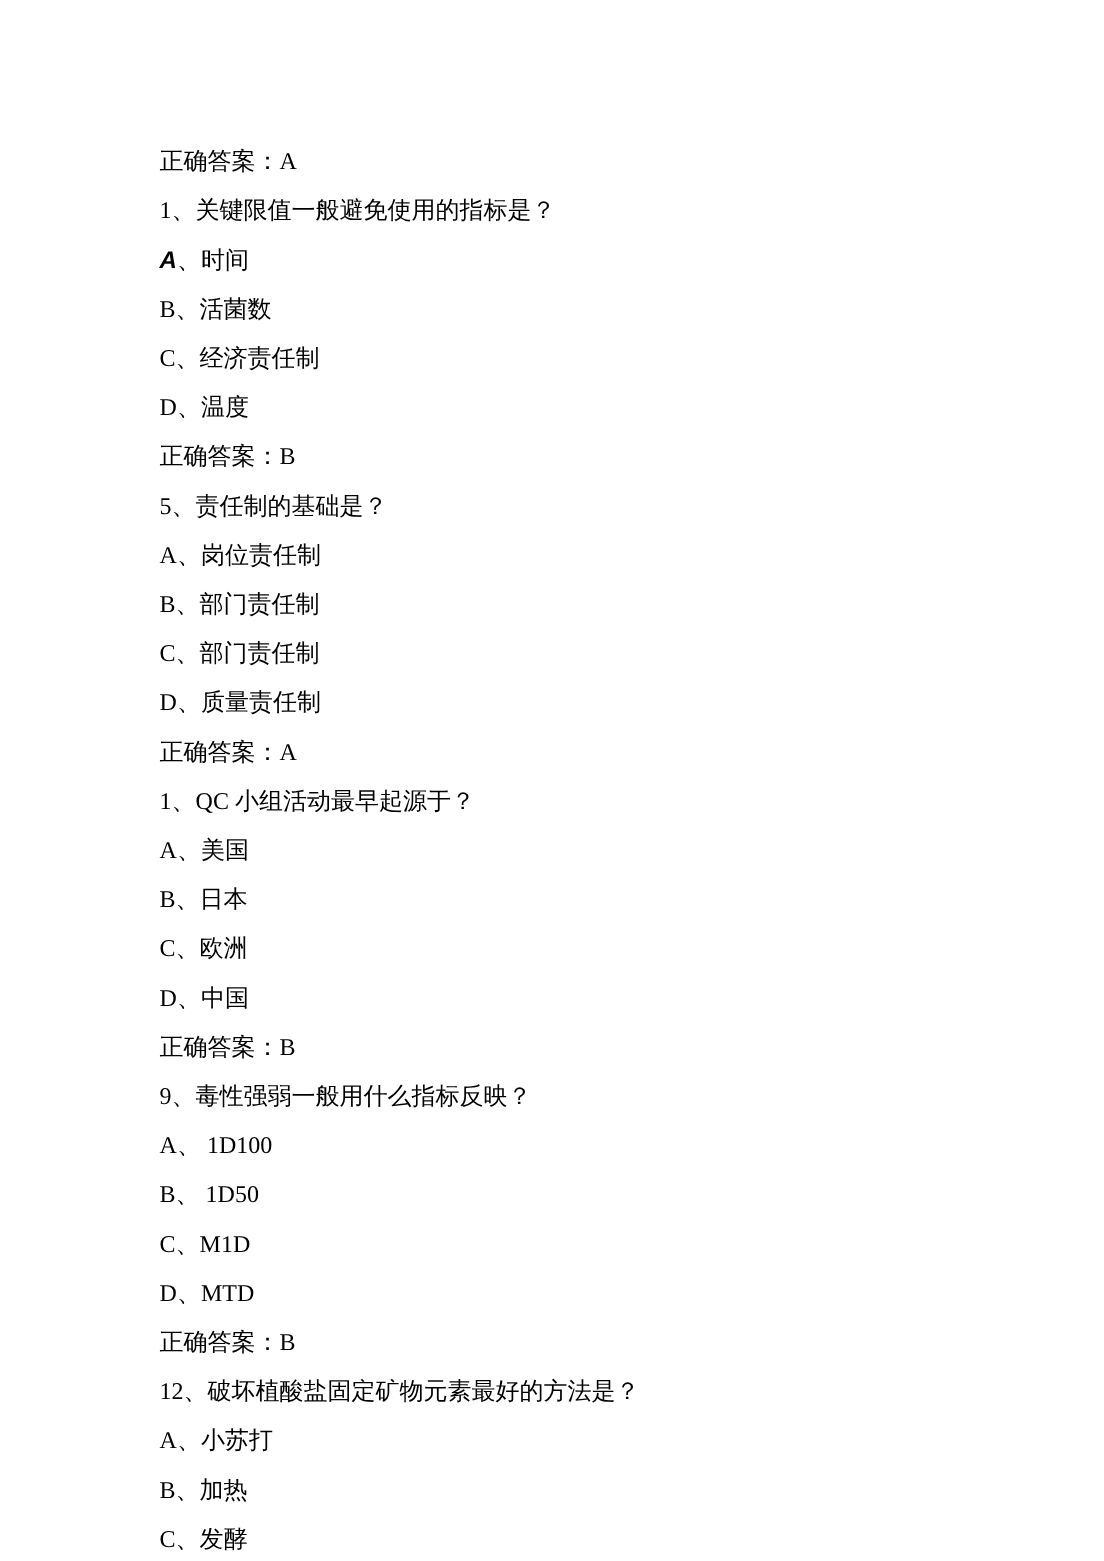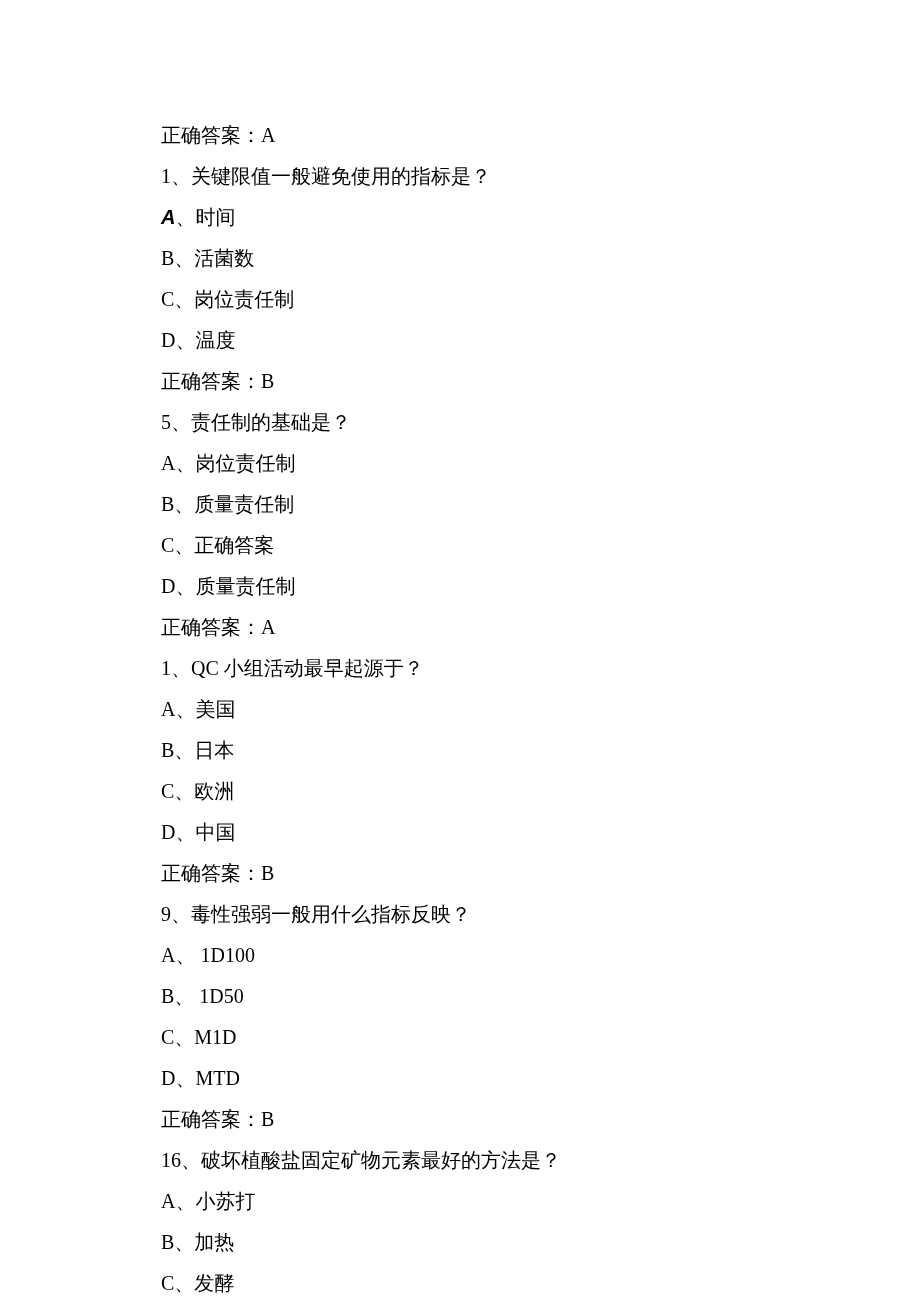--- a/index.html
+++ b/index.html
@@ -13,52 +13,51 @@
       background: #ffffff;
       font-family: "SimSun", "宋体", serif;
       font-size: 20px;
       line-height: 1.9;
       color: #000000;
       padding: 116px 0 0 133px;
     }
     .line {
       display: block;
       margin-bottom: 3px;
-      margin-left: 28px;
     }
     .bold-italic {
       font-weight: bold;
       font-style: italic;
       font-family: Arial, sans-serif;
     }
   </style>
 </head>
 <body>
 
 <div class="line">正确答案：A</div>
 <div class="line">1、关键限值一般避免使用的指标是？</div>
 <div class="line"><span class="bold-italic">A</span><span>、时间</span></div>
 <div class="line">B、活菌数</div>
-<div class="line">C、岗位责任制</div>
+<div class="line">C、经济责任制</div>
 <div class="line">D、温度</div>
 <div class="line">正确答案：B</div>
 <div class="line">5、责任制的基础是？</div>
 <div class="line">A、岗位责任制</div>
-<div class="line">B、质量责任制</div>
-<div class="line">C、正确答案</div>
+<div class="line">B、部门责任制</div>
+<div class="line">C、部门责任制</div>
 <div class="line">D、质量责任制</div>
 <div class="line">正确答案：A</div>
 <div class="line">1、QC 小组活动最早起源于？</div>
 <div class="line">A、美国</div>
 <div class="line">B、日本</div>
 <div class="line">C、欧洲</div>
 <div class="line">D、中国</div>
 <div class="line">正确答案：B</div>
 <div class="line">9、毒性强弱一般用什么指标反映？</div>
 <div class="line">A、 1D100</div>
 <div class="line">B、 1D50</div>
 <div class="line">C、M1D</div>
 <div class="line">D、MTD</div>
 <div class="line">正确答案：B</div>
-<div class="line">16、破坏植酸盐固定矿物元素最好的方法是？</div>
+<div class="line">12、破坏植酸盐固定矿物元素最好的方法是？</div>
 <div class="line">A、小苏打</div>
 <div class="line">B、加热</div>
 <div class="line">C、发酵</div>
 
 </body></html>

